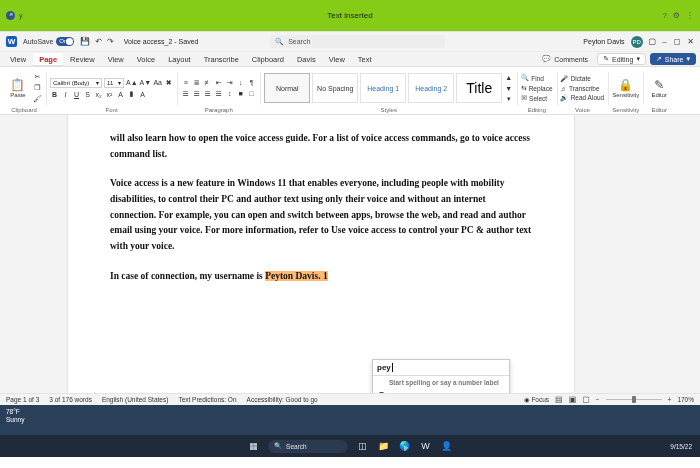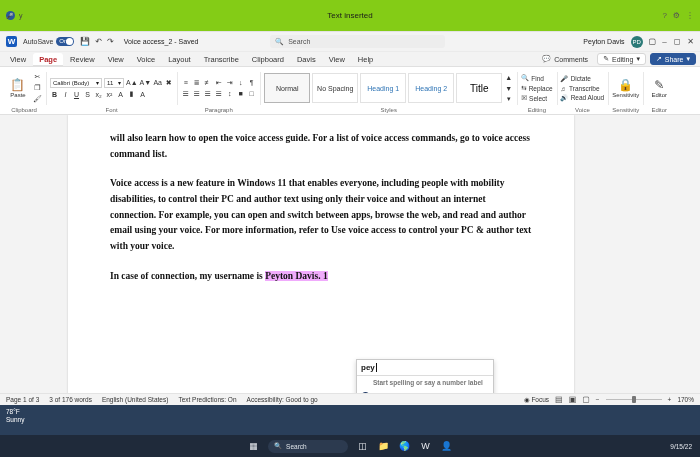--- a/index.html
+++ b/index.html
@@ -109,38 +109,38 @@
     width:20px; height:10px; border:1px solid #d2d2d2; background:#fff;
     display:flex; align-items:center; justify-content:space-between; padding:0 2px; font-size:6px;
   }
   .styles-gallery { display:flex; gap:2px; align-items:center; }
   .stylecard {
     width:46px; height:30px; border:1px solid #e2e2e2; background:#fff;
     display:flex; align-items:center; justify-content:center; font-size:7px; color:#333;
   }
   .stylecard.sel { border:1px solid #b5b5b5; background:#f7f7f7; }
   .stylecard.h1 { color:#2e74b5; font-size:7px; }
-  .stylecard.title { color:#000; font-size:10px; }
+  .stylecard.title { color:#000; font-size:14px; }
   .textbtn { display:flex; align-items:center; gap:2px; font-size:6.5px; color:#333; }
 
   
   .docarea {
     position:relative; background:#f3f3f3; height:278px; overflow:hidden;font-weight:bold;
   }
   .page {
     position:absolute; left:68px; top:0; width:506px; height:430px; background:#fff;
     box-shadow:0 0 2px rgba(0,0,0,.18);
     padding:16px 42px; font-family:"Liberation Serif", serif; font-size:9.5px; color:#111; line-height:1.65;
   }
   .page p { margin:0 0 14px 0; }
-  .hl { background:#f0abfc; }
+  .hl { background:#fdba74; }
 
   
   .va-popup {
-    position:absolute; left:356px; top:244px; width:138px;
+    position:absolute; left:372px; top:244px; width:138px;
     background:#fff; border:1px solid #c9c9c9; box-shadow:0 2px 5px rgba(0,0,0,.18);
   }
   .va-input {
     height:16px; border-bottom:1px solid #dcdcdc; display:flex; align-items:center;
     padding:0 4px; font-size:8px; color:#111;
   }
   .va-caret { display:inline-block; width:1px; height:9px; background:#111; margin-left:1px; }
   .va-hint { font-size:6.5px; color:#777; padding:3px 4px 3px 16px; }
   .va-item {
     display:flex; align-items:center; gap:5px; padding:2px 4px; font-size:7px; color:#222; min-height:14px;
@@ -227,21 +227,21 @@
     <div class="tab">View</div>
     <div class="tab active">Page</div>
     <div class="tab">Review</div>
     <div class="tab">View</div>
     <div class="tab">Voice</div>
     <div class="tab">Layout</div>
     <div class="tab">Transcribe</div>
     <div class="tab">Clipboard</div>
     <div class="tab">Davis</div>
     <div class="tab">View</div>
-    <div class="tab">Help</div>
+    <div class="tab">Text</div>
     <div class="tabs-right">
       <div class="pill cmt">
         <span>💬</span>
         <span>Comments</span>
       </div>
       <div class="pill">
         <span>✎</span>
         <span>Editing</span>
         <span>▾</span>
       </div>

